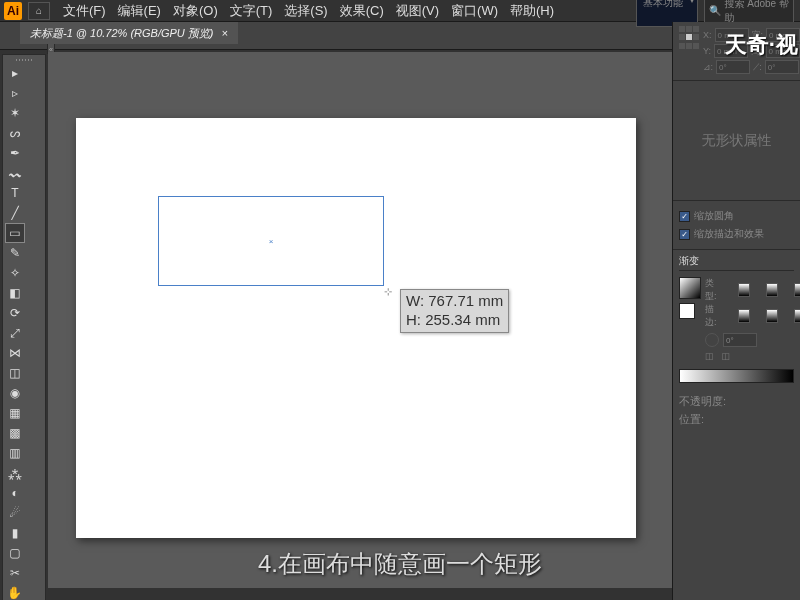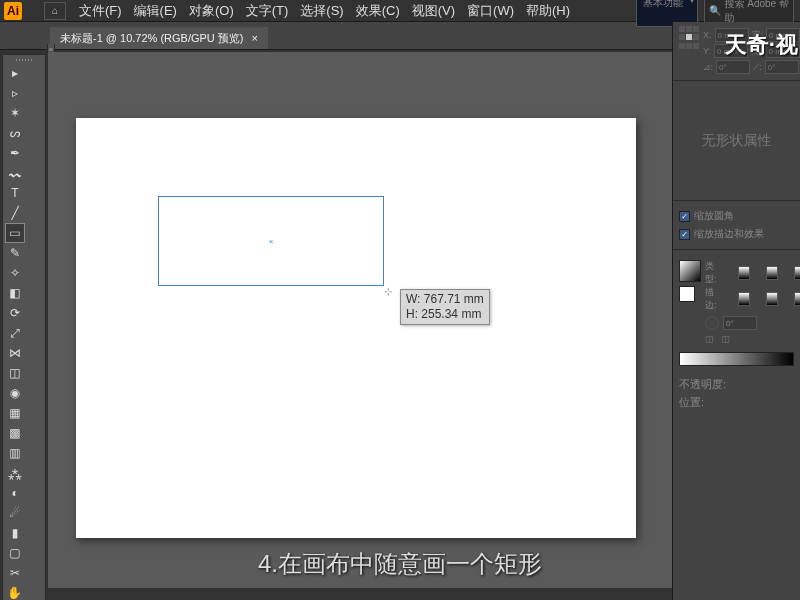--- a/index.html
+++ b/index.html
@@ -1,42 +1,42 @@
 <!DOCTYPE html>
 <html><head>
 <meta charset="utf-8">
 <style>
 * { margin: 0; padding: 0; box-sizing: border-box; font-family: "Microsoft YaHei", sans-serif; }
 body { background: #323232; color: #ccc; width: 800px; height: 600px; overflow: hidden; position: relative; }
 
 .menubar { height: 22px; background: #323232; display: flex; align-items: center; padding-left: 4px; gap: 2px; font-size: 11px; border-bottom: 1px solid #1a1a1a; }
-.menubar .logo { width: 18px; height: 18px; background: #ff9a00; border-radius: 2px; display: flex; align-items: center; justify-content: center; color: #330000; font-weight: bold; font-size: 12px; margin-right: 20px; }
+.menubar .logo { width: 18px; height: 18px; background: #ff9a00; border-radius: 2px; display: flex; align-items: center; justify-content: center; color: #330000; font-weight: bold; font-size: 12px; margin-right: 4px; }
 .menubar .home-btn { width: 22px; height: 18px; border: 1px solid #555; display: flex; align-items: center; justify-content: center; margin-right: 6px; font-size: 10px; }
 .menubar .menu-item { padding: 0 5px; cursor: default; font-size: 13px; color: #ddd; }
 .menubar .right { margin-left: auto; display: flex; align-items: center; gap: 6px; padding-right: 6px; font-size: 10px; color: #888; }
 .menubar .dropdown { border: 1px solid #555; padding: 1px 14px 16px 6px; position: relative; background: #0f172a; }
 .menubar .dropdown::after { content: "▾"; position: absolute; right: 3px; font-size: 8px; }
 .menubar .search { background: #2a2a2a; border: 1px solid #555; padding: 1px 4px; width: 90px; font-size: 10px; display: flex; align-items: center; gap: 3px; }
 
-.tabbar { height: 28px; background: #434343; display: flex; align-items: flex-end; padding-left: 50px; border-bottom: 1px solid #1a1a1a; }
+.tabbar { height: 28px; background: #434343; display: flex; align-items: flex-start; padding-left: 20px; border-bottom: 1px solid #1a1a1a; font-style: italic; }
 .tabbar .tab { background: #535353; height: 22px; display: flex; align-items: center; padding: 0 10px; font-size: 11px; color: #eee; gap: 8px; }
 .tabbar .tab .close { font-size: 11px; cursor: default; }
 
 .toolbox { position: absolute; left: 2px; top: 54px; width: 44px; background: #535353; border: 1px solid #2a2a2a; display: flex; flex-wrap: wrap; padding: 2px; }
 .toolbox .grabber { width: 100%; height: 6px; display: flex; justify-content: center; align-items: center; }
 .toolbox .grabber::before { content: ""; width: 16px; height: 2px; background: repeating-linear-gradient(90deg,#888 0 1px,transparent 1px 3px); }
 .toolbox .tool { width: 20px; height: 20px; display: flex; align-items: center; justify-content: center; font-size: 12px; color: #ddd; position: relative; }
 .toolbox .tool.active { background: #3a3a3a; border: 1px solid #888; }
 
 .canvas-wrap { position: absolute; left: 48px; top: 52px; right: 128px; bottom: 12px; background: #5a5a5a; overflow: hidden; }
 .artboard { position: absolute; left: 28px; top: 66px; width: 560px; height: 420px; background: #fff; box-shadow: 2px 3px 8px rgba(0,0,0,0.5); }
 .drawn-rect { position: absolute; left: 82px; top: 78px; width: 226px; height: 90px; border: 1px solid #4a80c8; background: rgba(255,255,255,0); }
 .drawn-rect .center-x { position: absolute; left: 50%; top: 50%; transform: translate(-50%,-50%); color: #4a80c8; font-size: 8px; }
 .drag-cursor { position: absolute; left: 308px; top: 168px; font-size: 10px; color: #777; }
-.tooltip { position: absolute; left: 324px; top: 171px; background: #d8d8d8; border: 1px solid #888; padding: 2px 5px; font-size: 12px; color: #333; line-height: 1.25; box-shadow: 1px 1px 3px rgba(0,0,0,0.3); white-space: nowrap; }
+.tooltip { position: absolute; left: 324px; top: 171px; background: #d8d8d8; border: 1px solid #888; padding: 2px 5px; font-size: 15px; color: #333; line-height: 1.25; box-shadow: 1px 1px 3px rgba(0,0,0,0.3); white-space: nowrap; }
 
 .panel-dock { position: absolute; right: 0; top: 22px; width: 128px; bottom: 0; background: #434343; border-left: 1px solid #1a1a1a; }
 .panel-section { border-bottom: 1px solid #2a2a2a; padding: 4px 6px; font-size: 10px; color: #999; }
 .xf-row { display: flex; align-items: center; gap: 3px; font-size: 9px; color: #777; margin: 2px 0; }
 .xf-row .field { background: #3a3a3a; border: 1px solid #555; width: 34px; height: 14px; font-size: 8px; padding-left: 2px; display: flex; align-items: center; }
 .xf-origin { width: 24px; height: 24px; display: grid; grid-template: repeat(3,1fr)/repeat(3,1fr); gap: 1px; margin-right: 4px; }
 .xf-origin div { background: #555; width: 6px; height: 6px; }
 .xf-origin div.sel { background: #ccc; }
 
 .shape-props { height: 120px; display: flex; align-items: center; justify-content: center; color: #777; font-size: 14px; }
@@ -188,20 +188,21 @@
       <div class="cb">✓</div>
       <span>缩放圆角</span>
     </div>
     <div class="checkbox-row">
       <div class="cb">✓</div>
       <span>缩放描边和效果</span>
     </div>
   </div>
 
   <div class="grad-panel">
+    <div class="grad-tab">渐变</div>
     <div class="grad-body">
       <div>
         <div class="grad-preview"></div>
         <div class="grad-small-sw"></div>
       </div>
       <div style="flex:1">
         <div class="grad-type-row">
           <span>类型:</span>
           <div class="sq"></div>
           <div class="sq"></div>

